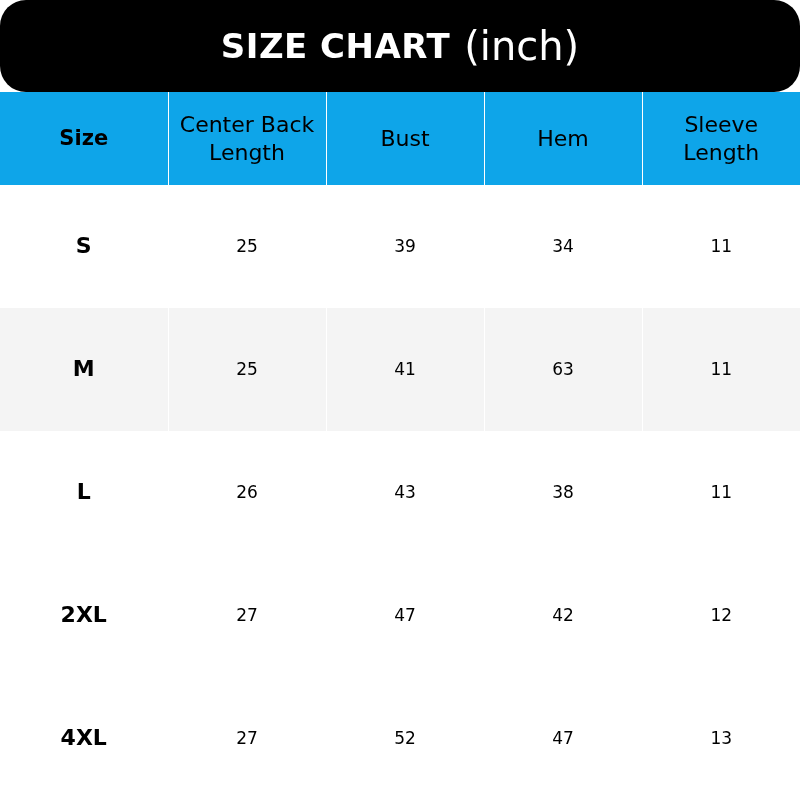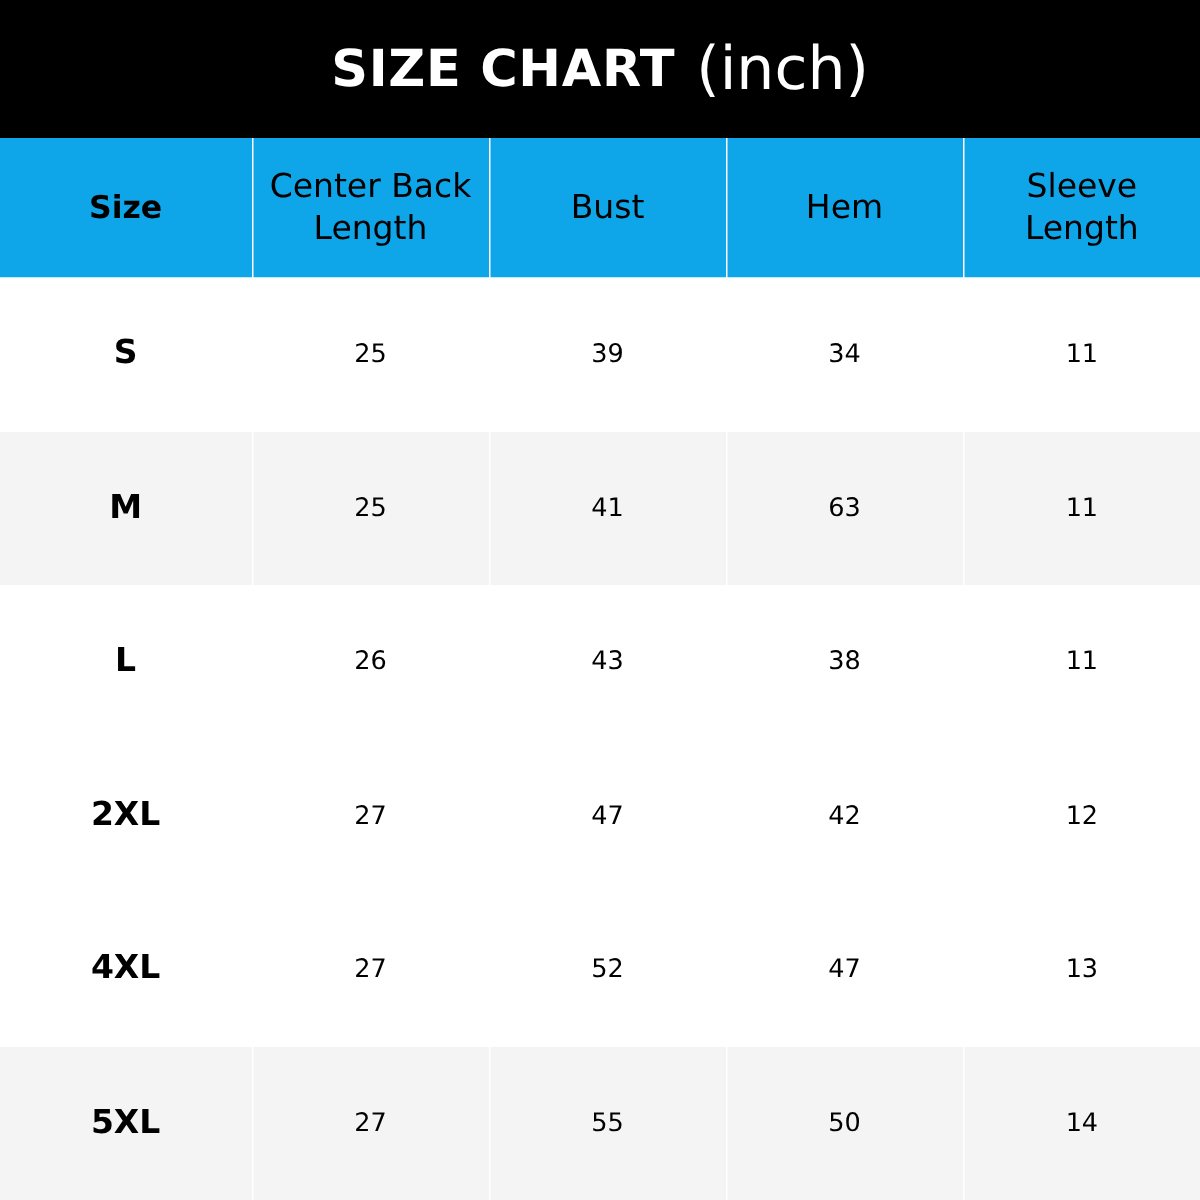--- a/index.html
+++ b/index.html
@@ -23,20 +23,21 @@
   }
   .title-bar {
     background: #000000;
     color: #ffffff;
     height: 92px;
     display: flex;
     align-items: center;
     justify-content: center;
     gap: 14px;
     flex: 0 0 auto;
+    border-radius: 26px;
   }
   .title-main {
     font-size: 34px;
     font-weight: bold;
     letter-spacing: 0.5px;
   }
   .title-unit {
     font-size: 40px;
     font-weight: normal;
   }
@@ -143,23 +144,16 @@
         <td>42</td>
         <td>12</td>
       </tr>
       <tr class="odd">
         <td class="size-cell">4XL</td>
         <td>27</td>
         <td>52</td>
         <td>47</td>
         <td>13</td>
       </tr>
-      <tr class="even">
-        <td class="size-cell">5XL</td>
-        <td>27</td>
-        <td>55</td>
-        <td>50</td>
-        <td>14</td>
-      </tr>
     </tbody>
   </table>
 
 </div>
 
 </body></html>

